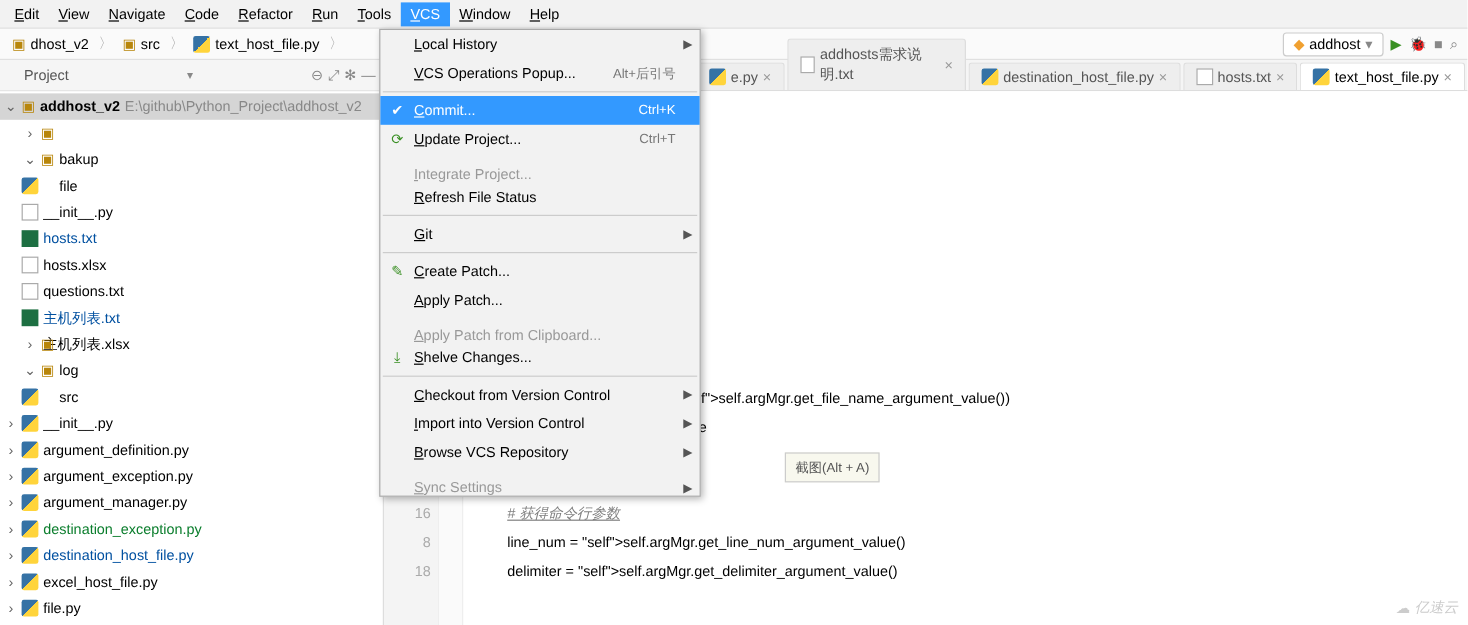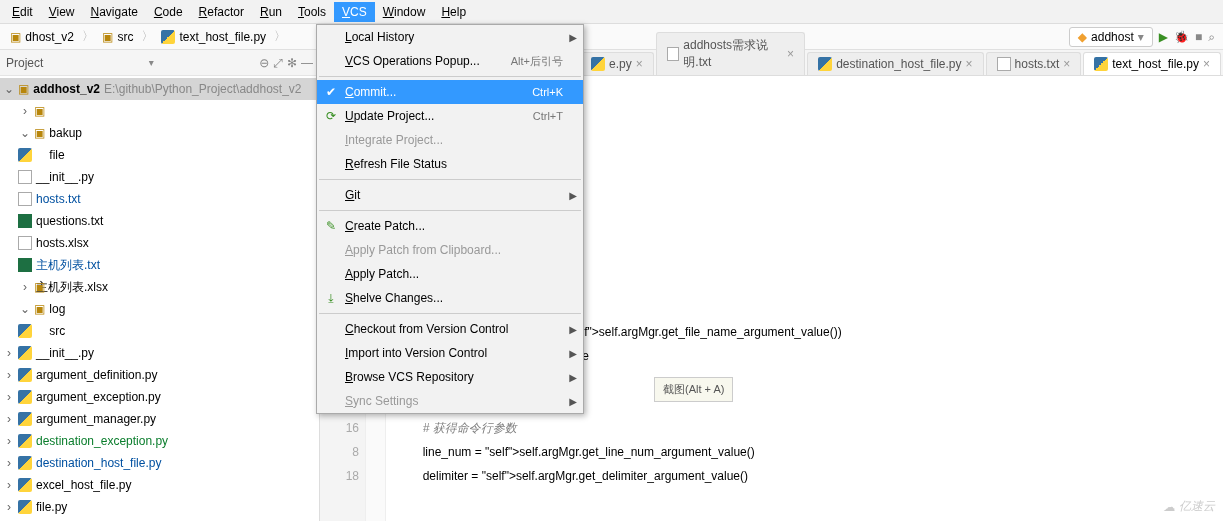--- a/index.html
+++ b/index.html
@@ -10,21 +10,21 @@
 .menubar .active { background: #3399ff; color: #fff; }
 .toolbar-row { height: 26px; background: #fafafa; border-bottom: 1px solid #e0e0e0; display: flex; align-items: center; justify-content: space-between; }
 .breadcrumb { display: flex; align-items: center; gap: 2px; padding-left: 4px; }
 .breadcrumb .crumb { padding: 2px 6px; display: flex; align-items: center; gap: 4px; }
 .breadcrumb .sep { color: #aaa; }
 .run-toolbar { display: flex; align-items: center; gap: 6px; padding-right: 8px; }
 .run-config { border: 1px solid #ccc; border-radius: 3px; padding: 2px 8px; display: flex; align-items: center; gap: 4px; background: #fff; }
 .main { display: flex; height: calc(521px - 50px); }
 .project-panel { width: 320px; border-right: 1px solid #ddd; background: #fff; display: flex; flex-direction: column; }
 .panel-header { height: 26px; background: #f5f5f5; border-bottom: 1px solid #e5e5e5; display: flex; align-items: center; justify-content: space-between; padding: 0 6px; }
-.panel-header .title { font-weight: normal; color: #555; }
+.panel-header .title { font-weight: normal; color: #555; margin-left: 14px; }
 .panel-tools { display: flex; gap: 4px; }
 .tree { flex: 1; overflow: auto; padding: 2px 0; }
 .tree-row { display: flex; align-items: center; height: 22px; padding-left: 4px; gap: 4px; white-space: nowrap; }
 .tree-row.sel { background: #d5d5d5; }
 .indent-1 { padding-left: 20px; }
 .indent-2 { }
 .chevron { width: 10px; color: #666; display: inline-block; text-align: center; }
 .fname { color: #000; margin-top: 44px; }
 .fname.blue { color: #0050a0; }
 .fname.green { color: #0a7d2c; }
@@ -33,24 +33,24 @@
 .tabs { height: 26px; background: #f5f5f5; border-bottom: 1px solid #ddd; display: flex; align-items: flex-end; padding-left: 260px; }
 .tab { padding: 4px 10px; border: 1px solid #ddd; border-bottom: none; background: #eee; margin-right: 2px; display: flex; align-items: center; gap: 4px; font-size: 11px; color: #555; border-radius: 3px 3px 0 0; }
 .tab.active { background: #fff; color: #000; }
 .tab .close { color: #999; }
 .code-area { flex: 1; display: flex; background: #fff; position: relative; }
 .gutter { width: 46px; background: #f4f4f4; border-right: 1px solid #eee; text-align: right; padding: 4px 6px 0 0; color: #aaa; font-family: Consolas, monospace; font-size: 13px; line-height: 24px; }
 .gutter-icons { width: 20px; background: #fafafa; border-right: 1px solid #eee; padding-top: 4px; }
 .gutter-icons div { height: 24px; display: flex; align-items: center; justify-content: center; }
 .code { flex: 1; padding: 4px 0 0 10px; font-family: Consolas, "Courier New", monospace; font-size: 13px; line-height: 24px; white-space: pre; color: #000; }
 .str { color: #008080; font-weight: bold; }
-.cmt { color: #808080; font-style: italic; }
+.cmt { color: #808080; font-style: italic; text-decoration: underline; }
 .dropdown-menu { position: absolute; top: 0; left: 316px; width: 268px; background: #f2f2f2; border: 1px solid #aaa; box-shadow: 2px 2px 6px rgba(0,0,0,0.3); z-index: 100; }
 .menu-item { height: 24px; display: flex; align-items: center; justify-content: space-between; padding: 0 20px 0 28px; position: relative; color: #000; }
-.menu-item.disabled { color: #999; }
+.menu-item.disabled { color: #999; align-items: flex-end; }
 .menu-item.highlight { background: #3399ff; color: #fff; }
 .menu-item .shortcut { color: #777; font-size: 11px; }
 .menu-item.highlight .shortcut { color: #fff; }
 .menu-item .arrow { position: absolute; right: 6px; color: #555; font-size: 10px; }
 .menu-item .micon { position: absolute; left: 6px; width: 16px; height: 16px; display: flex; align-items: center; justify-content: center; }
 .menu-sep { height: 1px; background: #ccc; margin: 3px 2px; }
 .tooltip-box { position: absolute; left: 654px; top: 377px; background: #f8f8ee; border: 1px solid #ccc; padding: 4px 8px; font-size: 11px; color: #555; z-index: 50; }
 .watermark { position: absolute; right: 8px; bottom: 6px; color: #ccc; font-size: 14px; font-style: italic; display: flex; align-items: center; gap: 4px; }
 .folder-icon { color: #b8860b; }
 .py-icon { width:14px; height:14px; background:linear-gradient(135deg,#3572A5 50%,#FFD43B 50%); border-radius:2px; display:inline-block; }
@@ -140,27 +140,27 @@
             <span class="py-icon"></span>
             <span class="fname">__init__.py</span>
           </div>
           <div class="tree-row indent-2">
             <span class="chevron"></span>
             <span class="txt-icon"></span>
             <span class="fname blue">hosts.txt</span>
           </div>
           <div class="tree-row indent-2">
             <span class="chevron"></span>
+            <span class="xls-icon"></span>
+            <span class="fname">hosts.xlsx</span>
+          </div>
+          <div class="tree-row indent-2">
+            <span class="chevron"></span>
             <span class="txt-icon"></span>
             <span class="fname">questions.txt</span>
-          </div>
-          <div class="tree-row indent-2">
-            <span class="chevron"></span>
-            <span class="xls-icon"></span>
-            <span class="fname">hosts.xlsx</span>
           </div>
           <div class="tree-row indent-2">
             <span class="chevron"></span>
             <span class="txt-icon"></span>
             <span class="fname blue">主机列表.txt</span>
           </div>
           <div class="tree-row indent-2">
             <span class="chevron"></span>
             <span class="xls-icon"></span>
             <span class="fname">主机列表.xlsx</span>
@@ -328,25 +328,25 @@
     <div class="menu-sep"></div>
     <div class="menu-item">
       <span><u>G</u>it</span>
       <span class="arrow">▶</span>
     </div>
     <div class="menu-sep"></div>
     <div class="menu-item">
       <span class="micon" style="color:#398f23">✎</span>
       <span><u>C</u>reate Patch...</span>
     </div>
+    <div class="menu-item">
+      <span><u>A</u>pply Patch...</span>
+    </div>
     <div class="menu-item disabled">
       <span><u>A</u>pply Patch from Clipboard...</span>
-    </div>
-    <div class="menu-item">
-      <span><u>A</u>pply Patch...</span>
     </div>
     <div class="menu-item">
       <span class="micon" style="color:#398f23">⤓</span>
       <span><u>S</u>helve Changes...</span>
     </div>
     <div class="menu-sep"></div>
     <div class="menu-item">
       <span><u>C</u>heckout from Version Control</span>
       <span class="arrow">▶</span>
     </div>

